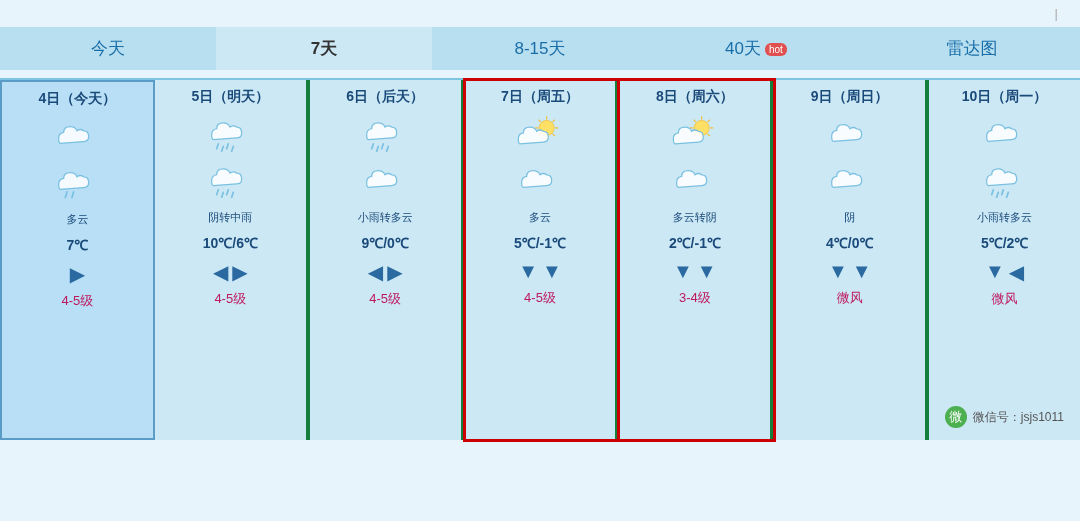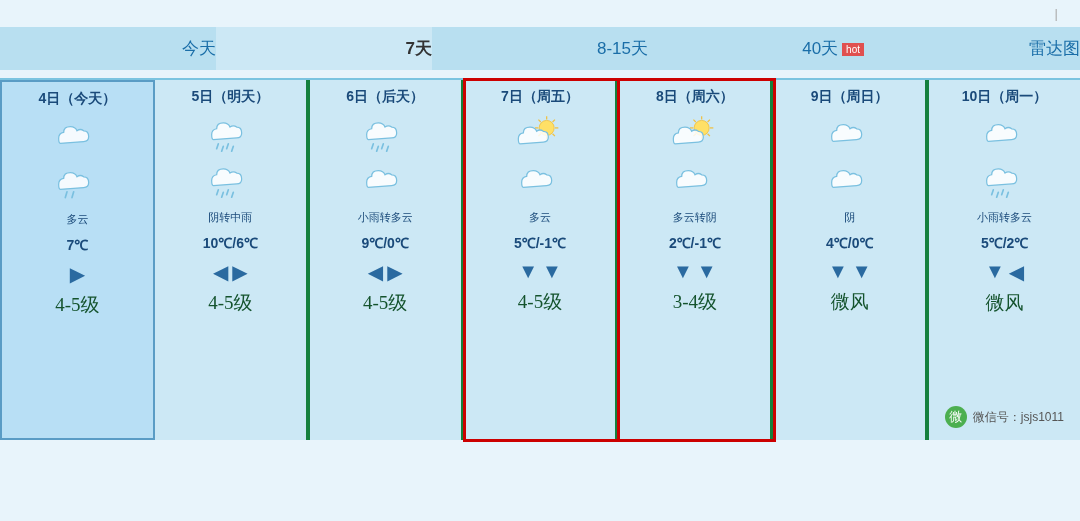--- a/index.html
+++ b/index.html
@@ -32,39 +32,39 @@
     .update-info span.divider {
       margin: 0 6px;
       color: #aaa;
     }
     .nav-tabs {
       display: flex;
       background: #b8dff0;
     }
     .nav-tab {
       flex: 1;
-      text-align: right;
+      text-align: center;
       padding: 10px 0;
       font-size: 17px;
       color: #1a6ea8;
       cursor: pointer;
       position: relative;
     }
     .nav-tab.active {
       background: #cce8f5;
       color: #333;
       font-weight: bold;
     }
     .nav-tab .hot-badge {
       display: inline-block;
       background: #e05050;
       color: white;
       font-size: 10px;
       padding: 1px 4px;
-      border-radius: 0;
+      border-radius: 6px;
       margin-left: 4px;
       vertical-align: middle;
     }
     .weather-grid {
       display: flex;
       border-top: 2px solid #7cc4e0;
       margin-top: 8px;
     }
     .weather-col {
       flex: 1;
@@ -122,24 +122,23 @@
     .wind-arrows {
       display: flex;
       gap: 4px;
       margin-bottom: 4px;
     }
     .wind-arrow {
       font-size: 20px;
       color: #2a6aa0;
     }
     .wind-level {
-      font-size: 19px;
-      color: #14532d;
+      font-size: 13px;
+      color: #be185d;
       margin-top: 2px;
-      font-family: Liberation Serif, serif;
     }
   </style>
 </head>
 <body>
 
 <div class="container" style="position: relative;">
 
   <div class="top-bar">
     <span class="breadcrumb"></span>
     <span class="update-info">

